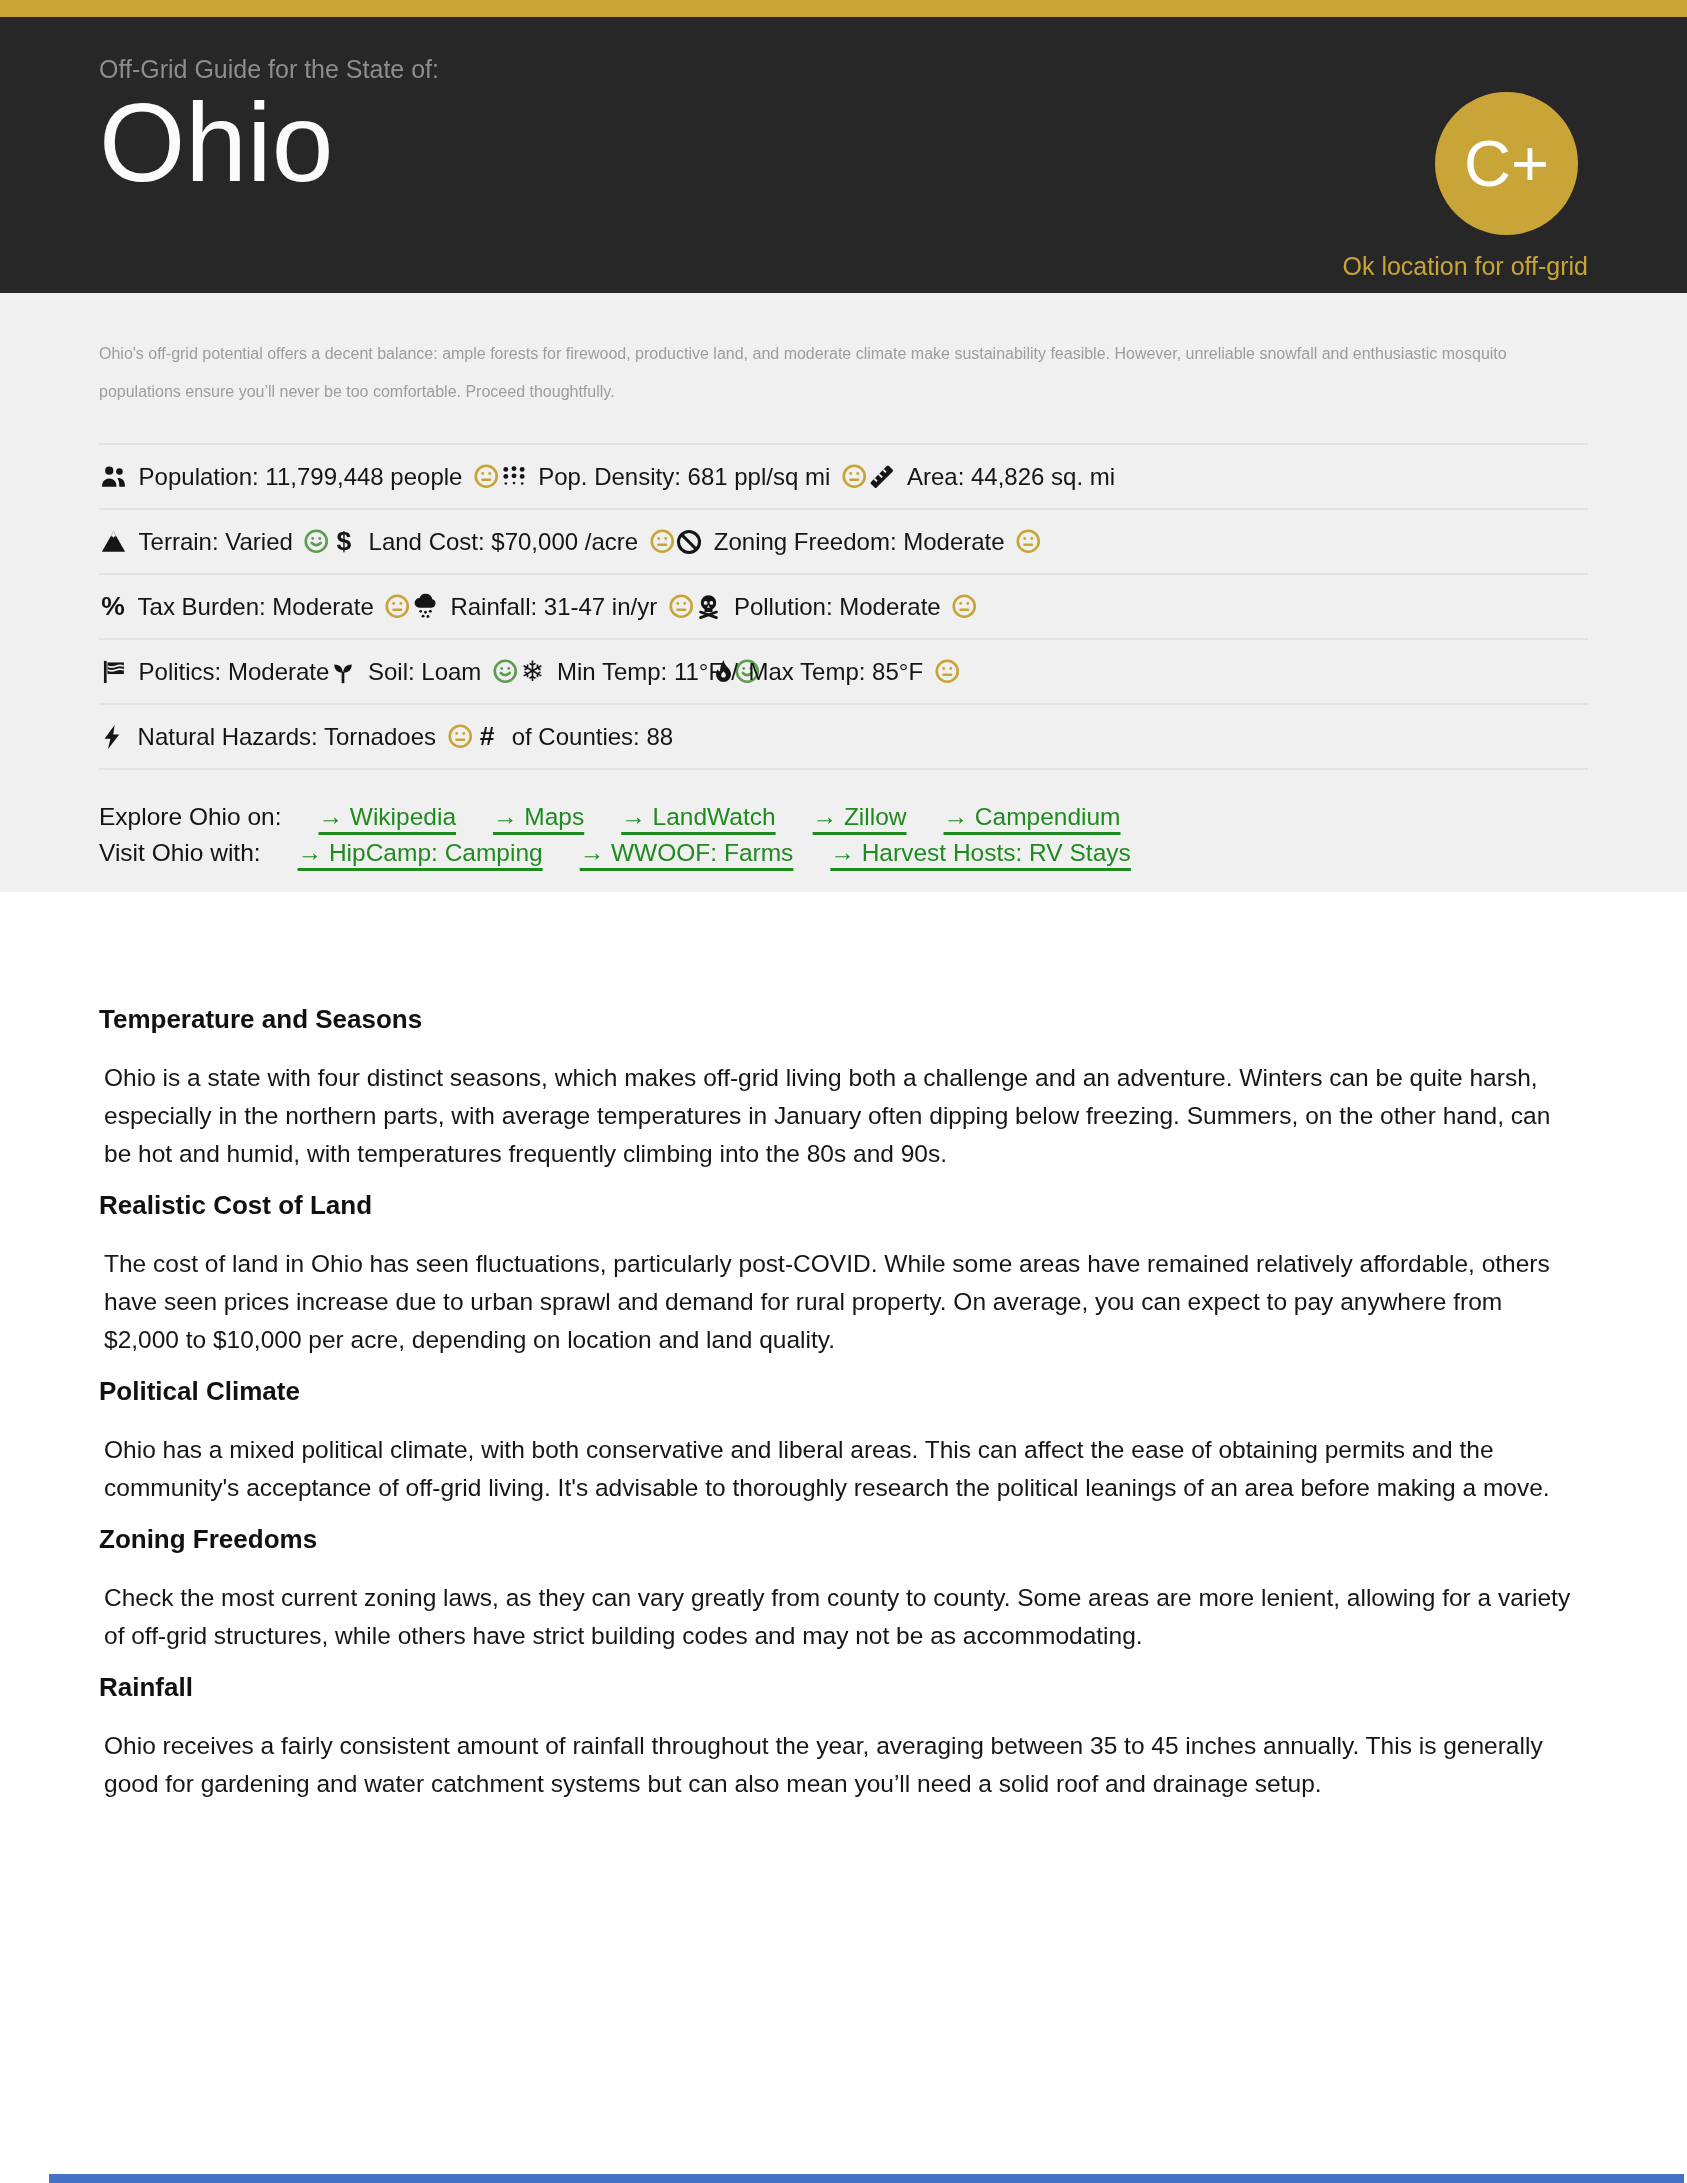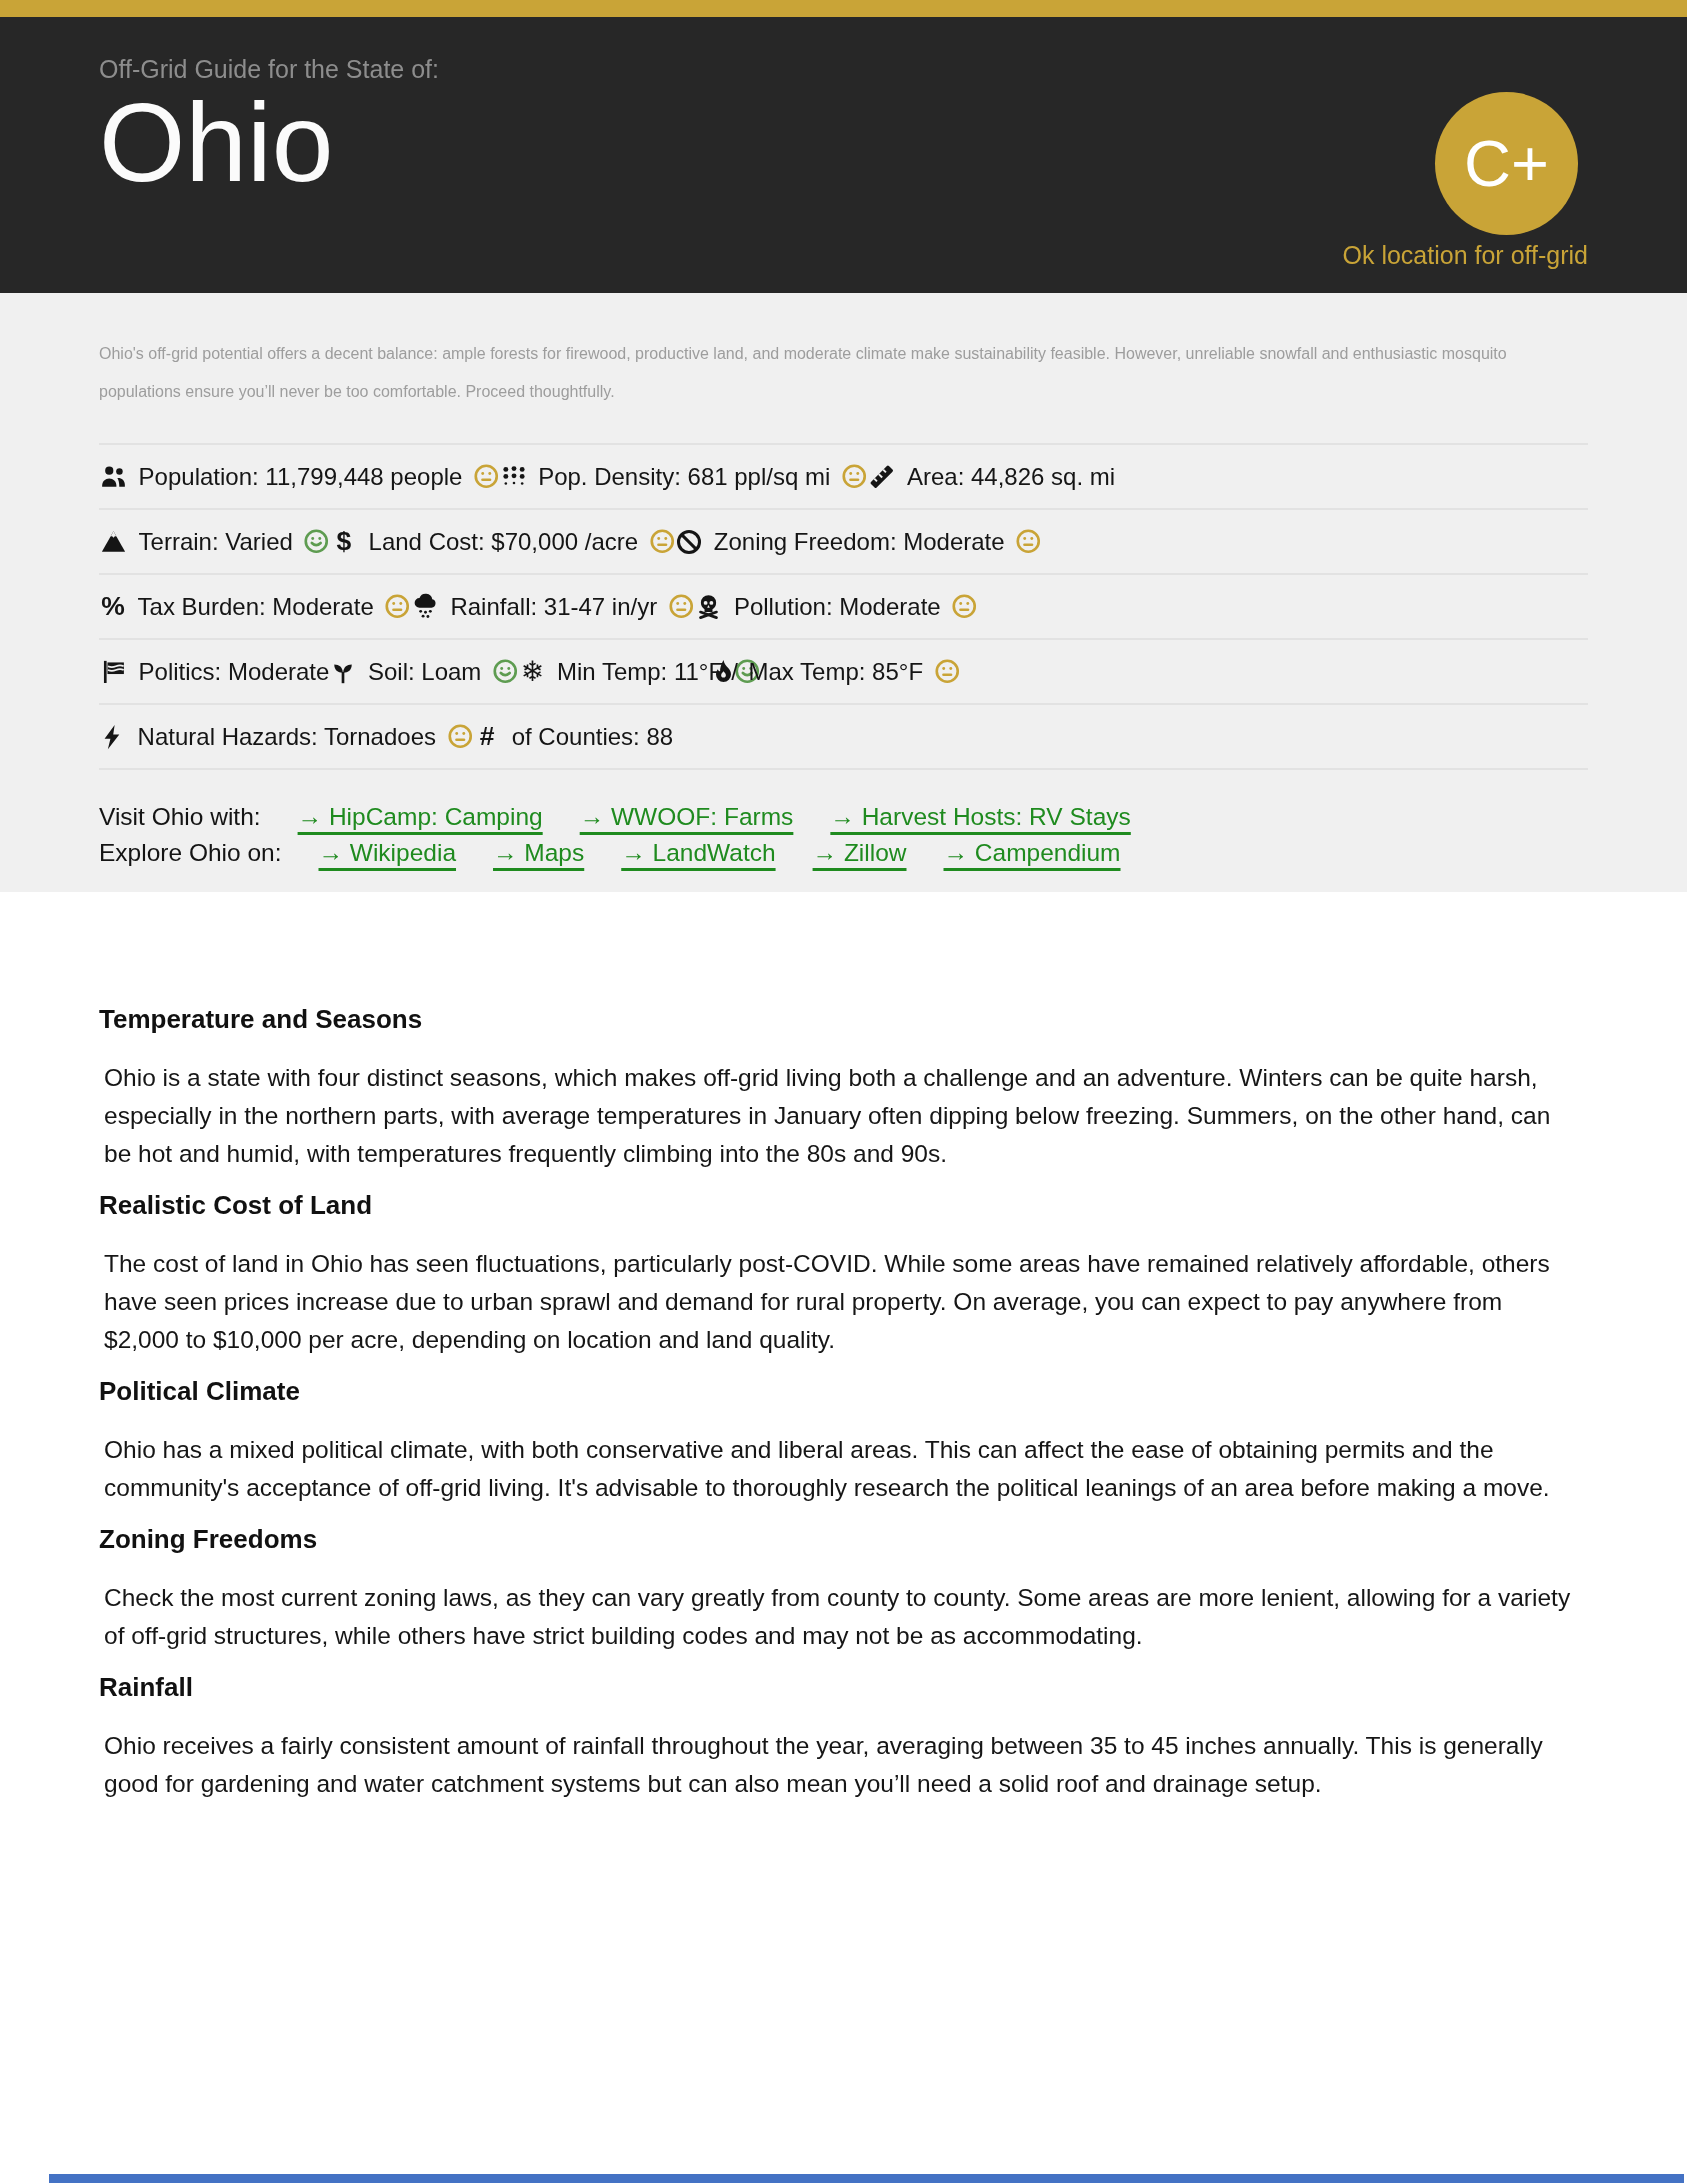--- a/index.html
+++ b/index.html
@@ -7,21 +7,21 @@
   .page{position:relative;width:1687px;height:2183px;background:#ffffff;overflow:hidden;}
 
   .topbar{height:17px;background:#C9A437;}
 
   .header{position:relative;height:276px;background:#272727;padding:0 99px;box-sizing:border-box;}
   .kicker{padding-top:38px;font-size:25px;color:#8d8d8d;}
   .state{font-size:111px;line-height:1.05;color:#fbfbfb;margin-top:1.3px;}
   .region{font-size:30px;color:#9a9a9a;margin-top:17px;}
   .badge{position:absolute;top:75px;right:109px;width:143px;height:143px;border-radius:50%;background:#C9A437;display:flex;align-items:center;justify-content:center;}
   .badge-text{font-size:65px;color:#ffffff;}
-  .grade-caption{position:absolute;right:99px;bottom:23px;font-size:25px;color:#C9A437;}
+  .grade-caption{position:absolute;right:99px;bottom:12px;font-size:25px;color:#C9A437;}
 
   .gray{background:#f0f0f0;padding:42px 99px 17px;box-sizing:border-box;}
   .summary{font-size:16px;line-height:38px;color:#9d9d9d;max-width:1462px;margin:0 0 32px;}
 
   .stats{border-bottom:2px solid #e2e2e2;}
   .stat-row{display:flex;align-items:center;min-height:63px;border-top:2px solid #e2e2e2;font-size:24px;color:#151515;}
   .stat-item{display:inline-flex;align-items:center;gap:10.6px;white-space:nowrap;}
   .icon{display:inline-flex;align-items:center;justify-content:center;min-width:28px;}
   .icon svg{fill:#151515;}
   .txt-icon{font-weight:700;font-size:26.5px;color:#151515;line-height:1;}
@@ -296,33 +296,33 @@
         <span class="stat-item">
           <span class="icon txt-icon">#</span>
           <span>of Counties: 88</span>
         </span>
       </div>
 
     </div>
 
     <div class="links">
       <div class="links-row">
-        <span class="links-label">Visit Ohio with:</span>
-        <a class="glink">→ HipCamp: Camping</a>
-        <a class="glink">→ WWOOF: Farms</a>
-        <a class="glink">→ Harvest Hosts: RV Stays</a>
-      </div>
-      <div class="links-row">
         <span class="links-label">Explore Ohio on:</span>
         <a class="glink">→ Wikipedia</a>
         <a class="glink">→ Maps</a>
         <a class="glink">→ LandWatch</a>
         <a class="glink">→ Zillow</a>
         <a class="glink">→ Campendium</a>
       </div>
+      <div class="links-row">
+        <span class="links-label">Visit Ohio with:</span>
+        <a class="glink">→ HipCamp: Camping</a>
+        <a class="glink">→ WWOOF: Farms</a>
+        <a class="glink">→ Harvest Hosts: RV Stays</a>
+      </div>
     </div>
   </div>
 
   <div class="content">
     <h3 class="first">Temperature and Seasons</h3>
     <p>Ohio is a state with four distinct seasons, which makes off-grid living both a challenge and an adventure. Winters can be quite harsh, especially in the northern parts, with average temperatures in January often dipping below freezing. Summers, on the other hand, can be hot and humid, with temperatures frequently climbing into the 80s and 90s.</p>
 
     <h3>Realistic Cost of Land</h3>
     <p>The cost of land in Ohio has seen fluctuations, particularly post-COVID. While some areas have remained relatively affordable, others have seen prices increase due to urban sprawl and demand for rural property. On average, you can expect to pay anywhere from $2,000 to $10,000 per acre, depending on location and land quality.</p>
 

